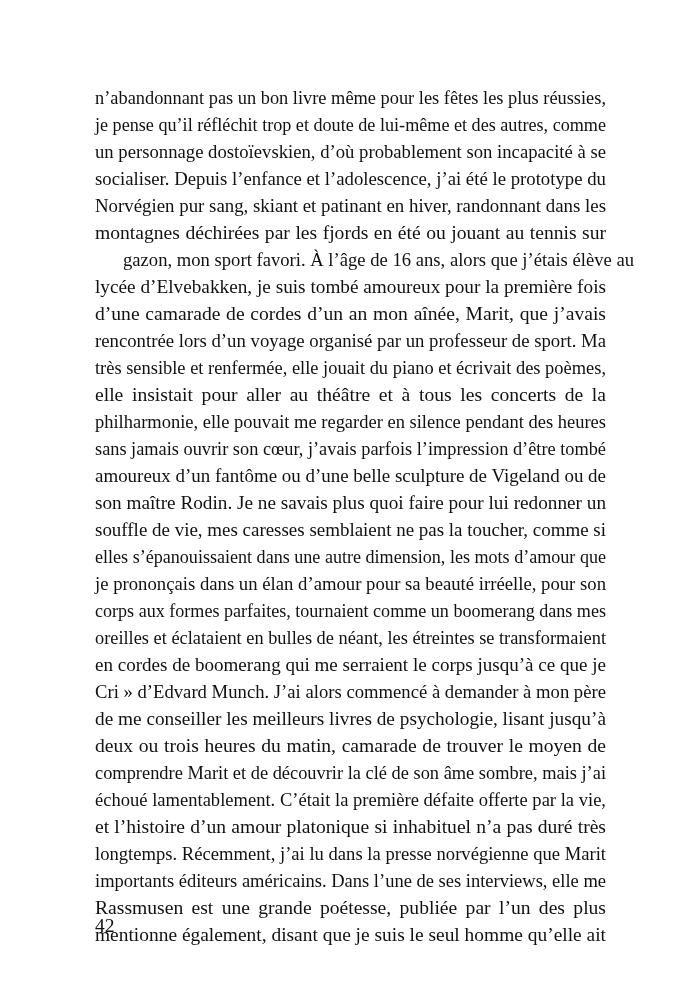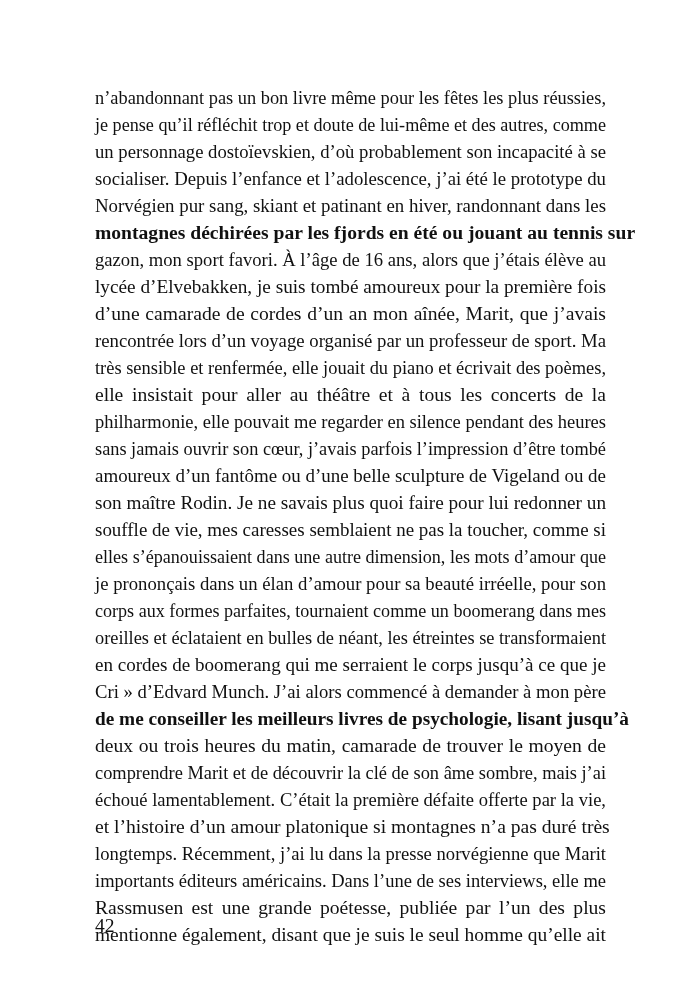--- a/index.html
+++ b/index.html
@@ -23,42 +23,42 @@
 </head>
 <body>
 
 <div class="page">
   <div class="text-block" id="text-block">
       <span class="line" style="white-space: nowrap; display: block;"><span style="white-space: nowrap; word-spacing: 0px; display: inline-block; transform-origin: left center; transform: scaleX(0.937212);">n’abandonnant pas un bon livre même pour les fêtes les plus réussies,</span></span>
       <span class="line" style="white-space: nowrap; display: block;"><span style="white-space: nowrap; word-spacing: 0px; display: inline-block; transform-origin: left center; transform: scaleX(0.925332);">je pense qu’il réfléchit trop et doute de lui-même et des autres, comme</span></span>
       <span class="line" style="white-space: nowrap; display: block;"><span style="white-space: nowrap; word-spacing: 0px; display: inline-block; transform-origin: left center; transform: scaleX(0.953442);">un personnage dostoïevskien, d’où probablement son incapacité à se</span></span>
       <span class="line" style="white-space: nowrap; display: block;"><span style="white-space: nowrap; word-spacing: 0px; display: inline-block; transform-origin: left center; transform: scaleX(0.957461);">socialiser. Depuis l’enfance et l’adolescence, j’ai été le prototype du</span></span>
       <span class="line" style="white-space: nowrap; display: block;"><span style="white-space: nowrap; word-spacing: 0px; display: inline-block; transform-origin: left center; transform: scaleX(0.961656);">Norvégien pur sang, skiant et patinant en hiver, randonnant dans les</span></span>
-      <span class="line" style="white-space: nowrap; display: block;"><span style="white-space: nowrap; word-spacing: 0px; font-weight: bold;">montagnes déchirées par les fjords en été ou jouant au tennis sur</span></span>
-      <span class="line" style="white-space: nowrap; display: block;"><span style="white-space: nowrap; word-spacing: 0px; display: inline-block; transform-origin: left center; transform: scaleX(0.950587);">gazon, mon sport favori. À l’âge de 16 ans, alors que j’étais élève au</span></span>
+      <span class="line" style="white-space: nowrap; display: block;"><span style="white-space: nowrap; word-spacing: 0px;">montagnes déchirées par les fjords en été ou jouant au tennis sur</span></span>
+      <span class="line" style="white-space: nowrap; display: block; margin-left: 28px;"><span style="white-space: nowrap; word-spacing: 0px; display: inline-block; transform-origin: left center; transform: scaleX(0.950587);">gazon, mon sport favori. À l’âge de 16 ans, alors que j’étais élève au</span></span>
       <span class="line" style="white-space: nowrap; display: block;"><span style="white-space: nowrap; word-spacing: 0px; display: inline-block; transform-origin: left center; transform: scaleX(0.982397);">lycée d’Elvebakken, je suis tombé amoureux pour la première fois</span></span>
       <span class="line" style="white-space: nowrap; display: block;"><span style="white-space: nowrap; word-spacing: 0px;">d’une camarade de cordes d’un an mon aînée, Marit, que j’avais</span></span>
       <span class="line" style="white-space: nowrap; display: block;"><span style="white-space: nowrap; word-spacing: 0px; display: inline-block; transform-origin: left center; transform: scaleX(0.956034);">rencontrée lors d’un voyage organisé par un professeur de sport. Ma</span></span>
       <span class="line" style="white-space: nowrap; display: block;"><span style="white-space: nowrap; word-spacing: 0px; display: inline-block; transform-origin: left center; transform: scaleX(0.940148);">très sensible et renfermée, elle jouait du piano et écrivait des poèmes,</span></span>
       <span class="line" style="white-space: nowrap; display: block;"><span style="white-space: nowrap; word-spacing: 0px;">elle insistait pour aller au théâtre et à tous les concerts de la</span></span>
       <span class="line" style="white-space: nowrap; display: block;"><span style="white-space: nowrap; word-spacing: 0px; display: inline-block; transform-origin: left center; transform: scaleX(0.942995);">philharmonie, elle pouvait me regarder en silence pendant des heures</span></span>
       <span class="line" style="white-space: nowrap; display: block;"><span style="white-space: nowrap; word-spacing: 0px; display: inline-block; transform-origin: left center; transform: scaleX(0.934827);">sans jamais ouvrir son cœur, j’avais parfois l’impression d’être tombé</span></span>
       <span class="line" style="white-space: nowrap; display: block;"><span style="white-space: nowrap; word-spacing: 0px; display: inline-block; transform-origin: left center; transform: scaleX(0.96703);">amoureux d’un fantôme ou d’une belle sculpture de Vigeland ou de</span></span>
       <span class="line" style="white-space: nowrap; display: block;"><span style="white-space: nowrap; word-spacing: 0px; display: inline-block; transform-origin: left center; transform: scaleX(0.981248);">son maître Rodin. Je ne savais plus quoi faire pour lui redonner un</span></span>
       <span class="line" style="white-space: nowrap; display: block;"><span style="white-space: nowrap; word-spacing: 0px; display: inline-block; transform-origin: left center; transform: scaleX(0.967316);">souffle de vie, mes caresses semblaient ne pas la toucher, comme si</span></span>
       <span class="line" style="white-space: nowrap; display: block;"><span style="white-space: nowrap; word-spacing: 0px; display: inline-block; transform-origin: left center; transform: scaleX(0.922487);">elles s’épanouissaient dans une autre dimension, les mots d’amour que</span></span>
       <span class="line" style="white-space: nowrap; display: block;"><span style="white-space: nowrap; word-spacing: 0px; display: inline-block; transform-origin: left center; transform: scaleX(0.954443);">je prononçais dans un élan d’amour pour sa beauté irréelle, pour son</span></span>
       <span class="line" style="white-space: nowrap; display: block;"><span style="white-space: nowrap; word-spacing: 0px; display: inline-block; transform-origin: left center; transform: scaleX(0.922539);">corps aux formes parfaites, tournaient comme un boomerang dans mes</span></span>
       <span class="line" style="white-space: nowrap; display: block;"><span style="white-space: nowrap; word-spacing: 0px; display: inline-block; transform-origin: left center; transform: scaleX(0.936433);">oreilles et éclataient en bulles de néant, les étreintes se transformaient</span></span>
       <span class="line" style="white-space: nowrap; display: block;"><span style="white-space: nowrap; word-spacing: 0px; display: inline-block; transform-origin: left center; transform: scaleX(0.972292);">en cordes de boomerang qui me serraient le corps jusqu’à ce que je</span></span>
       <span class="line" style="white-space: nowrap; display: block;"><span style="white-space: nowrap; word-spacing: 0px; display: inline-block; transform-origin: left center; transform: scaleX(0.952525);">Cri » d’Edvard Munch. J’ai alors commencé à demander à mon père</span></span>
-      <span class="line" style="white-space: nowrap; display: block; font-weight: bold;"><span style="white-space: nowrap; word-spacing: 0px; display: inline-block; transform-origin: left center; transform: scaleX(0.984378);">de me conseiller les meilleurs livres de psychologie, lisant jusqu’à</span></span>
+      <span class="line" style="white-space: nowrap; display: block;"><span style="white-space: nowrap; word-spacing: 0px; display: inline-block; transform-origin: left center; transform: scaleX(0.984378);">de me conseiller les meilleurs livres de psychologie, lisant jusqu’à</span></span>
       <span class="line" style="white-space: nowrap; display: block;"><span style="white-space: nowrap; word-spacing: 0px;">deux ou trois heures du matin, camarade de trouver le moyen de</span></span>
       <span class="line" style="white-space: nowrap; display: block;"><span style="white-space: nowrap; word-spacing: 0px; display: inline-block; transform-origin: left center; transform: scaleX(0.938287);">comprendre Marit et de découvrir la clé de son âme sombre, mais j’ai</span></span>
       <span class="line" style="white-space: nowrap; display: block;"><span style="white-space: nowrap; word-spacing: 0px; display: inline-block; transform-origin: left center; transform: scaleX(0.946598);">échoué lamentablement. C’était la première défaite offerte par la vie,</span></span>
-      <span class="line" style="white-space: nowrap; display: block;"><span style="white-space: nowrap; word-spacing: 0px;">et l’histoire d’un amour platonique si montagnes n’a pas duré très</span></span>
+      <span class="line" style="white-space: nowrap; display: block;"><span style="white-space: nowrap; word-spacing: 0px;">et l’histoire d’un amour platonique si inhabituel n’a pas duré très</span></span>
       <span class="line" style="white-space: nowrap; display: block;"><span style="white-space: nowrap; word-spacing: 0px; display: inline-block; transform-origin: left center; transform: scaleX(0.949566);">longtemps. Récemment, j’ai lu dans la presse norvégienne que Marit</span></span>
       <span class="line" style="white-space: nowrap; display: block;"><span style="white-space: nowrap; word-spacing: 0px; display: inline-block; transform-origin: left center; transform: scaleX(0.943866);">importants éditeurs américains. Dans l’une de ses interviews, elle me</span></span>
       <span class="line" style="white-space: nowrap; display: block;"><span style="white-space: nowrap; word-spacing: 0px;">Rassmusen est une grande poétesse, publiée par l’un des plus</span></span>
       <span class="line" style="white-space: nowrap; display: block;"><span style="white-space: nowrap; word-spacing: 0px; display: inline-block; transform-origin: left center; transform: scaleX(0.991661);">mentionne également, disant que je suis le seul homme qu’elle ait</span></span>
     </div>
   <div class="page-number">42</div>
 </div>
 
 </body></html>

